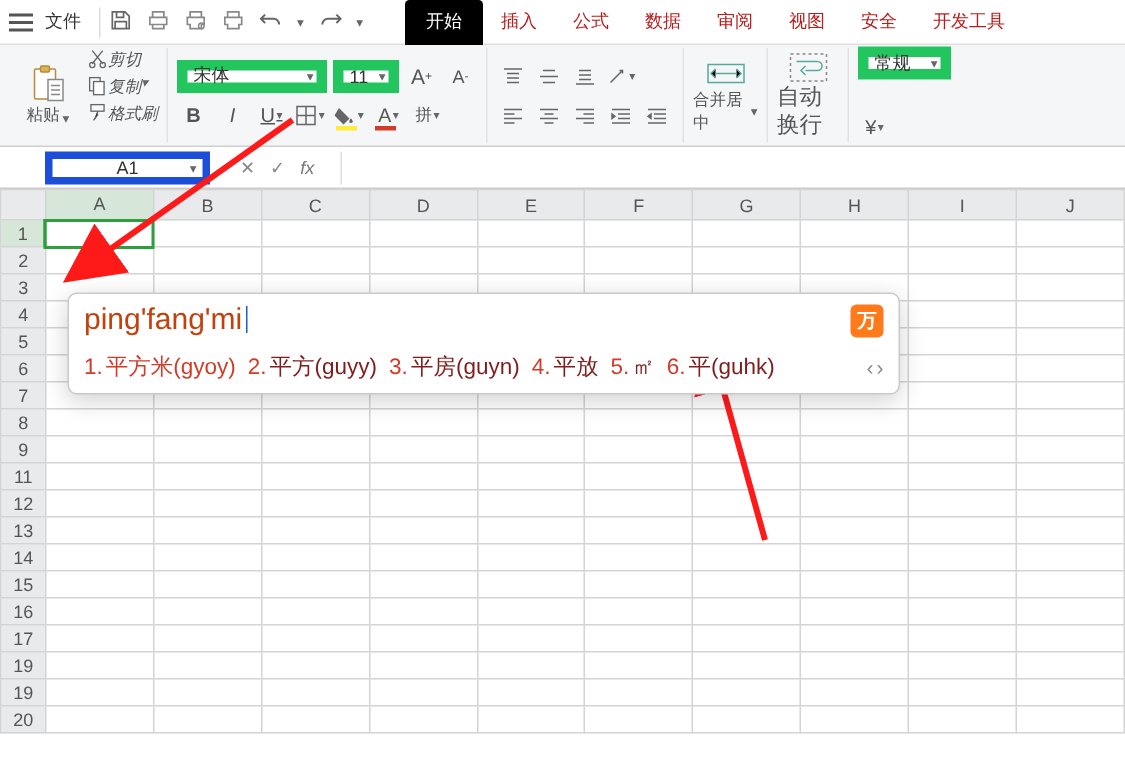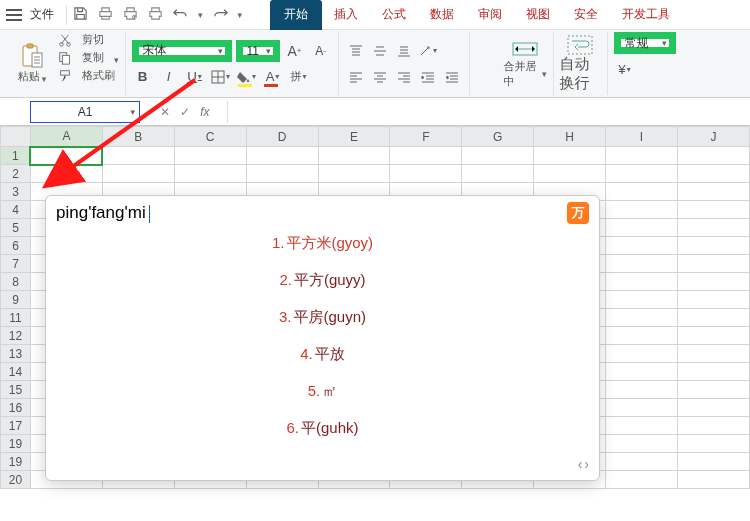--- a/index.html
+++ b/index.html
@@ -7,69 +7,69 @@
 .menubar { background:#fff; height:30px; display:flex; align-items:center; padding:0 6px; border-bottom:1px solid #e0e0e0; gap:4px; }
 .menu-icon { width:16px; height:2px; position:relative; margin-right:2px; }
 .menu-icon::before,.menu-icon::after { content:""; position:absolute; left:0; width:16px; height:2px; background:#555; }
 .menu-icon::before { top:-5px; } .menu-icon::after { top:5px; }
 .menu-icon span { display:block; width:16px; height:2px; background:#555; }
 .menubar-label { margin:0 8px 0 2px; color:#333; }
 .qat { display:flex; align-items:center; gap:10px; padding:0 6px; border-left:1px solid #ddd; height:20px; }
 .qat svg { width:15px; height:15px; }
 .tabs { display:flex; align-items:center; margin-left:18px; gap:0; }
 .tab { padding:0 12px; color:#b91c1c; height:30px; display:flex; align-items:center; cursor:pointer; }
-.tab.active { background:#0c4a6e; color:#fff; border-radius:3px 3px 0 0; padding:12px 14px; }
+.tab.active { background:#000000; color:#fff; border-radius:3px 3px 0 0; padding:12px 14px; }
 .ribbon { height:68px; background:#f5f6f7; border-bottom:1px solid #d0d0d0; display:flex; align-items:stretch; padding:2px 4px; }
 .rgroup { display:flex; flex-direction:column; justify-content:center; padding:0 6px; border-right:1px solid #e2e2e2; }
 .rgroup.last { border-right:none; }
 .paste-col { display:flex; flex-direction:column; align-items:center; justify-content:center; width:44px; }
 .paste-col .ic { width:24px; height:26px; }
 .paste-col .lbl { font-size:11px; color:#555; display:flex; align-items:flex-end; gap:2px; }
 .clip-side { display:flex; flex-direction:column; gap:3px; padding-left:4px; }
-.clip-row { display:flex; align-items:flex-end; gap:10px; font-size:11px; color:#555; }
+.clip-row { display:flex; align-items:flex-start; gap:0; font-size:11px; color:#555;font-style:italic; }
 .clip-row svg { width:14px; height:14px; }
 .font-col { display:flex; flex-direction:column; gap:4px; justify-content:center; }
 .font-row { display:flex; align-items:center; gap:4px; }
 select,.fake-select { height:22px; border:7px solid #22c55e; background:#fff; font-size:12px; padding:0 16px 0 4px; position:relative; }
 .fake-select { display:flex; align-items:center; }
 .fake-select .dd { position:absolute; right:2px; font-size:9px; color:#666; }
 .font-name { width:100px; } .font-size { width:44px; }
 .btn-sq { width:22px; height:22px; border:none; background:transparent; display:flex; align-items:center; justify-content:center; color:#555; cursor:pointer; position:relative; }
 .btn-sq .dd { font-size:8px; color:#666; margin-left:1px; }
 .align-col { display:flex; flex-direction:column; gap:4px; justify-content:center; }
 .align-row { display:flex; gap:2px; }
-.merge-col { display:flex; flex-direction:column; align-items:center; justify-content:center; width:56px;margin-left:28px; }
+.merge-col { display:flex; flex-direction:column; align-items:center; justify-content:center; width:56px; }
 .merge-col .ic { width:26px; height:20px; }
 .wrap-col { display:flex; flex-direction:column; align-items:center; justify-content:center; width:54px; }
 .wrap-col .ic { width:26px; height:20px; }
-.fmt-col { display:flex; flex-direction:column; gap:4px; justify-content:flex-start; }
+.fmt-col { display:flex; flex-direction:column; gap:20px; justify-content:flex-end; }
 .tri { font-size:9px; color:#666; }
 .namebox-bar { height:28px; border-bottom:1px solid #ccc; display:flex; align-items:center; background:#fff; }
-.namebox { width:110px; height:22px; margin:0 8px 0 30px; border:1px solid #1d4ed8; display:flex; align-items:center; justify-content:center; position:relative; font-size:12px; }
+.namebox { width:110px; height:22px; margin:0 8px 0 30px; border:5px solid #1d4ed8; display:flex; align-items:center; justify-content:center; position:relative; font-size:12px; }
 .namebox .dd { position:absolute; right:4px; font-size:9px; color:#666; }
 .fx-icons { display:flex; gap:10px; padding:0 12px; align-items:center; color:#888; }
 .fx-label { font-style:italic; color:#777; margin-right:6px; }
 .formula-input { flex:1; height:22px; border:none; border-left:1px solid #ddd; padding-left:6px; }
 .sheet { position:relative; user-select:none; }
 .grid { border-collapse:collapse; table-layout:fixed; }
 .grid th,.grid td { border:1px solid #d4d4d4; font-weight:normal; }
 .grid .corner { width:30px; height:20px; background:#e8eaec; }
 .grid .colh { height:20px; background:#e8eaec; text-align:center; color:#555; width:72px; }
 .grid .colh.selA { background:#d6e6d8; border-bottom:2px solid #2e9e3e; }
 .grid .rowh { width:30px; background:#e8eaec; text-align:center; color:#555; height:18px; }
 .grid .rowh.sel1 { background:#d6e6d8; border-right:2px solid #2e9e3e; }
 .grid td.cell { height:18px; background:#fff; }
 .grid td.selcell { outline:2px solid #2e9e3e; outline-offset:-1px; }
 .ime { position:absolute; left:45px; top:195px; width:555px; background:#fff; border:1px solid #c9c9c9; border-radius:6px; box-shadow:0 4px 16px rgba(0,0,0,.18); padding:6px 10px 8px; z-index:50; }
 .ime-input-row { display:flex; align-items:center; justify-content:space-between; }
-.ime-typed { color:#000000; font-size:17px; font-weight:500; position:relative; padding-right:2px; }
+.ime-typed { color:#c2410c; font-size:20px; font-weight:500; position:relative; padding-right:2px; }
 .ime-typed::after { content:""; position:absolute; right:-2px; top:2px; width:1px; height:18px; background:#1a5fd0; animation:blink 1s infinite; }
 @keyframes blink { 50% { opacity:0; } }
 .ime-logo { width:22px; height:22px; background:#ff7a1a; border-radius:4px; display:flex; align-items:center; justify-content:center; color:#fff; font-size:13px; font-weight:bold; }
-.ime-cands { display:flex; gap:18px; margin-top:10px; align-items:center; font-size:15px;flex-direction:column; }
+.ime-cands { display:flex; gap:8px; margin-top:10px; align-items:center; font-size:15px; }
 .cand .n { color:#d23a2a; margin-right:2px; }
 .cand.first .t { color:#d23a2a; }
 .cand .t { color:#7f1d1d; }
 .ime-nav { margin-left:auto; display:flex; gap:2px; color:#888; font-size:14px; }
 .arrow { position:absolute; pointer-events:none; z-index:40; }
 </style>
 </head>
 <body>
 
 <div class="menubar">

